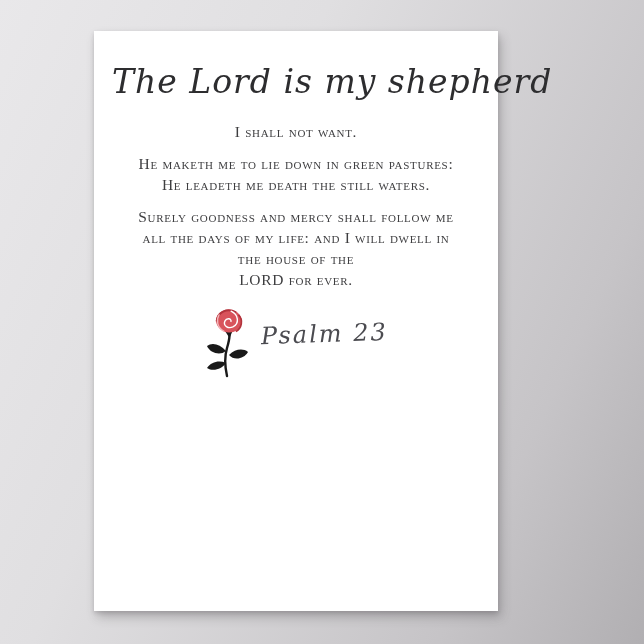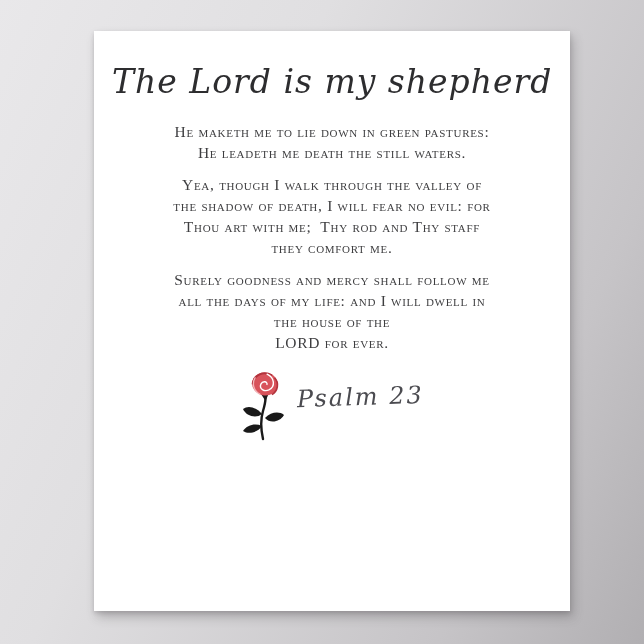--- a/index.html
+++ b/index.html
@@ -12,21 +12,21 @@
   .scene {
     position: relative;
     width: 644px;
     height: 644px;
     background: linear-gradient(115deg, #e9e8ea 0%, #e0dfe1 35%, #c6c4c7 78%, #b1afb2 100%);
   }
   .poster {
     position: absolute;
     left: 94px;
     top: 31px;
-    width: 476px;
+    width: 404px;
     height: 580px;
     background: #ffffff;
     box-shadow: 3px 6px 10px rgba(60,58,62,0.28), 0 2px 4px rgba(60,58,62,0.18);
     box-sizing: border-box;
     padding: 22px 18px 12px 18px;
     text-align: center;
   }
   .poster-title {
     font-family: "DejaVu Serif", serif;
     font-style: italic;
@@ -69,26 +69,23 @@
   }
 </style>
 </head>
 <body>
 
 <div class="scene">
   <div class="poster">
 
     <h1 class="poster-title">The Lord is my shepherd</h1>
 
+    <p class="verse">I shall not want.</p>
     <p class="verse">He maketh me to lie down in green pastures:
 He leadeth me death the still waters.</p>
-    <p class="verse">Yea, though I walk through the valley of
-the shadow of death, I will fear no evil: for
-Thou art with me;  Thy rod and Thy staff
-they comfort me.</p>
     <p class="verse">Surely goodness and mercy shall follow me
 all the days of my life: and I will dwell in
 the house of the
 LORD for ever.</p>
 
     <div class="footer">
       <svg class="rose" width="46" height="72" viewBox="0 0 46 72" aria-hidden="true">
 
         <path d="M22 70 C20 61 19 52 22 42 C23.5 37 24.5 33 24.5 29" fill="none" stroke="#1a1a1a" stroke-width="2.4" stroke-linecap="round"></path>
 

